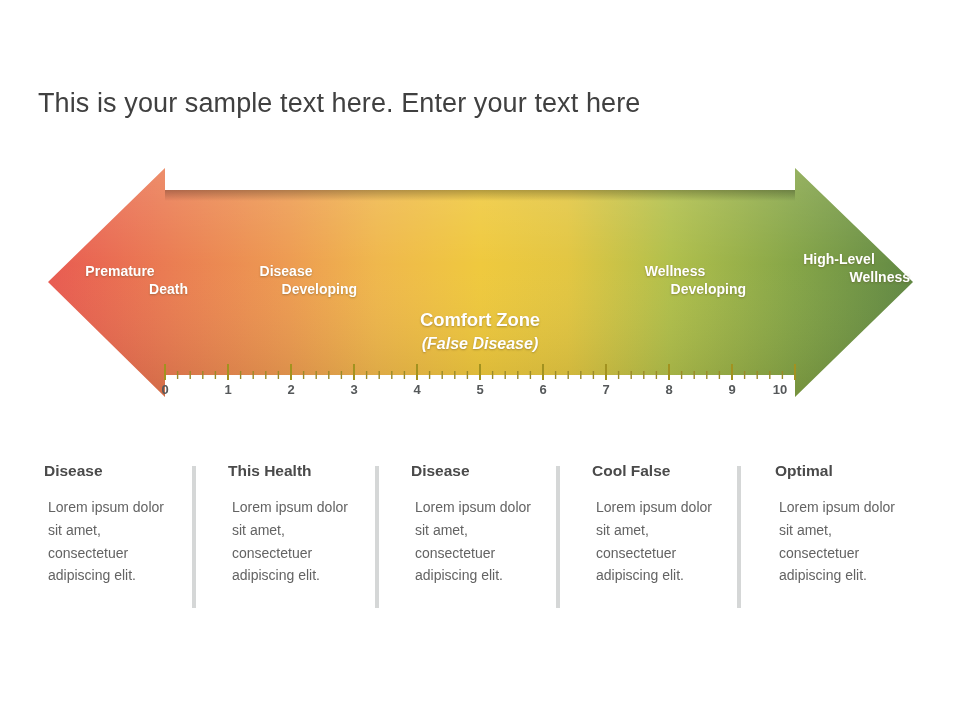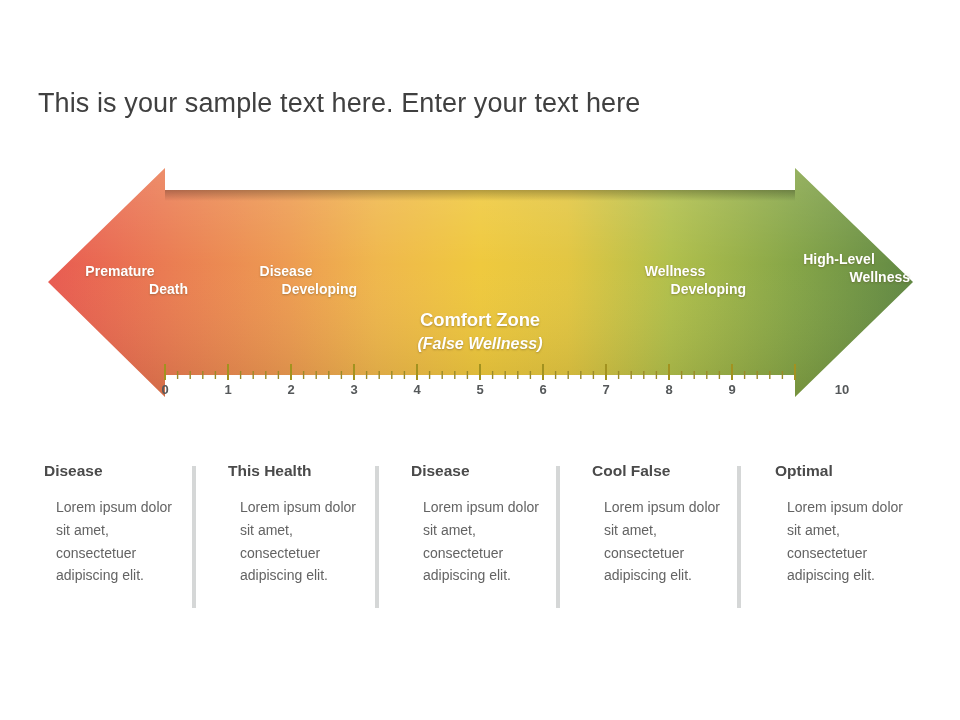--- a/index.html
+++ b/index.html
@@ -116,21 +116,21 @@
     font-size: 15.5px;
     font-weight: bold;
     color: #4a4a4a;
     margin: 0 0 16px 0;
     white-space: nowrap;
   }
   .col-body {
     font-size: 14px;
     color: #636363;
     line-height: 1.63;
-    margin: 12px;
+    margin: 4px;
     max-width: 122px;
   }
 </style>
 </head>
 <body>
 
 <div id="page-title">This is your sample text here. Enter your text here</div>
 
 <div id="continuum">
 
@@ -242,36 +242,36 @@
       <div class="tick-num" style="left: 165px;">0</div>
       <div class="tick-num" style="left: 228px;">1</div>
       <div class="tick-num" style="left: 291px;">2</div>
       <div class="tick-num" style="left: 354px;">3</div>
       <div class="tick-num" style="left: 417px;">4</div>
       <div class="tick-num" style="left: 480px;">5</div>
       <div class="tick-num" style="left: 543px;">6</div>
       <div class="tick-num" style="left: 606px;">7</div>
       <div class="tick-num" style="left: 669px;">8</div>
       <div class="tick-num" style="left: 732px;">9</div>
-      <div class="tick-num" style="left: 842px;">10</div>
+      <div class="tick-num" style="left: 780px;">10</div>
     </div>
 
   <div class="zone-label small" id="zone-label-0">
     <span class="l1">Premature</span>
     <span class="l2">Death</span>
   </div>
 
   <div class="zone-label small" id="zone-label-1">
     <span class="l1">Disease</span>
     <span class="l2">Developing</span>
   </div>
 
   <div class="zone-label" id="zone-label-2">
     <span class="big">Comfort Zone</span>
-    <span class="italic">(False Wellness)</span>
+    <span class="italic">(False Disease)</span>
   </div>
 
   <div class="zone-label small" id="zone-label-3">
     <span class="l1">Wellness</span>
     <span class="l2">Developing</span>
   </div>
 
   <div class="zone-label small" id="zone-label-4">
     <span class="l1">High-Level</span>
     <span class="l2">Wellness</span>

